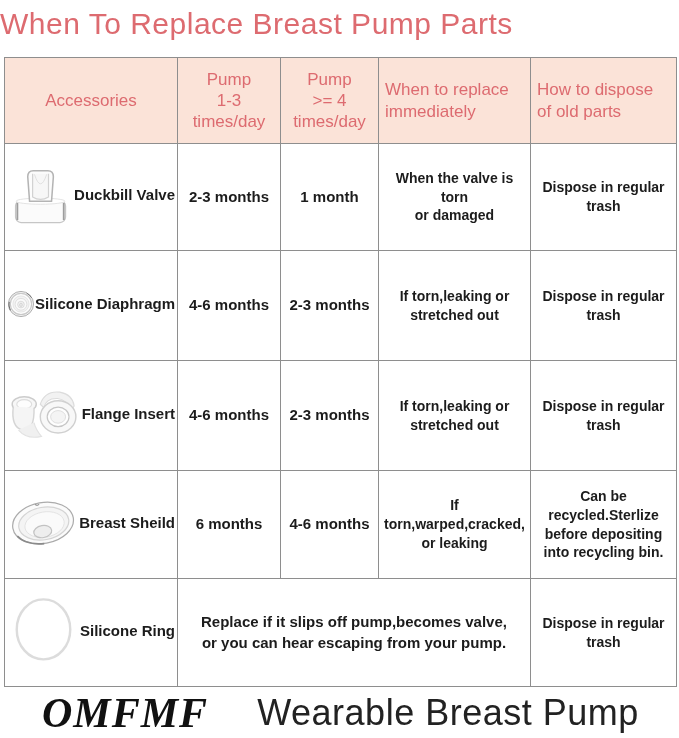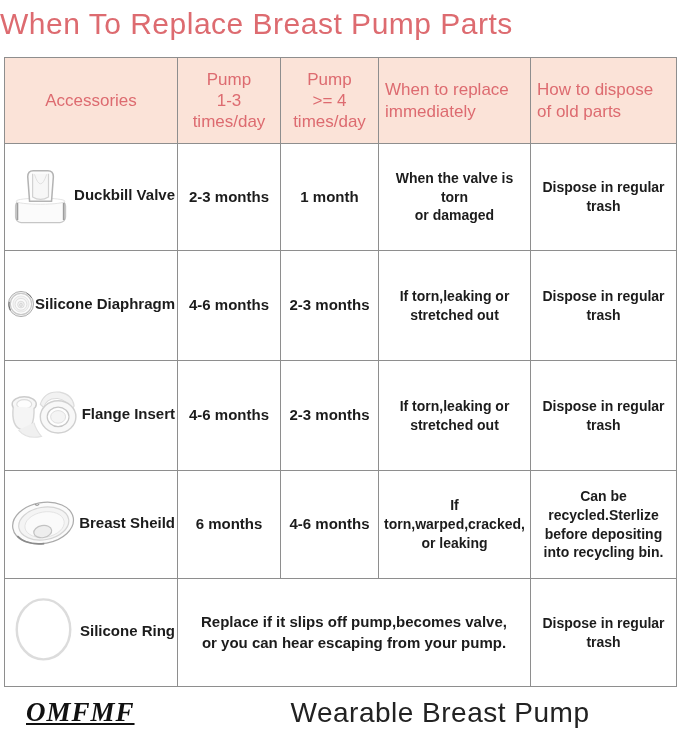--- a/index.html
+++ b/index.html
@@ -53,26 +53,26 @@
     padding:2px 2px 5px 2px;
   }
   .acc .imgwrap{flex:1;display:flex;align-items:center;justify-content:center;width:100%;overflow:hidden;}
   .acc .acclabel{font-weight:bold;font-size:15px;line-height:1.1;}
 
   .footer{
     position:absolute;left:0;top:687px;width:679px;height:51px;
     display:flex;align-items:center;
   }
   .brand{
-    margin-left:26px;width:175px;
+    margin-left:42px;width:175px;
     font-family:"Liberation Serif",serif;font-weight:bold;font-style:italic;
-    font-size:27px;color:#111;letter-spacing:1px;text-decoration:underline;
+    font-size:42px;color:#111;letter-spacing:1px;
   }
   .product{
-    flex:1;text-align:center;font-size:28px;color:#222;
+    flex:1;text-align:center;font-size:36px;color:#222;
     font-weight:400;letter-spacing:.5px;
   }
   svg{display:block;}
 </style>
 </head>
 <body>
 
 <div class="page">
 
   <div class="title">When To Replace Breast Pump Parts</div>

